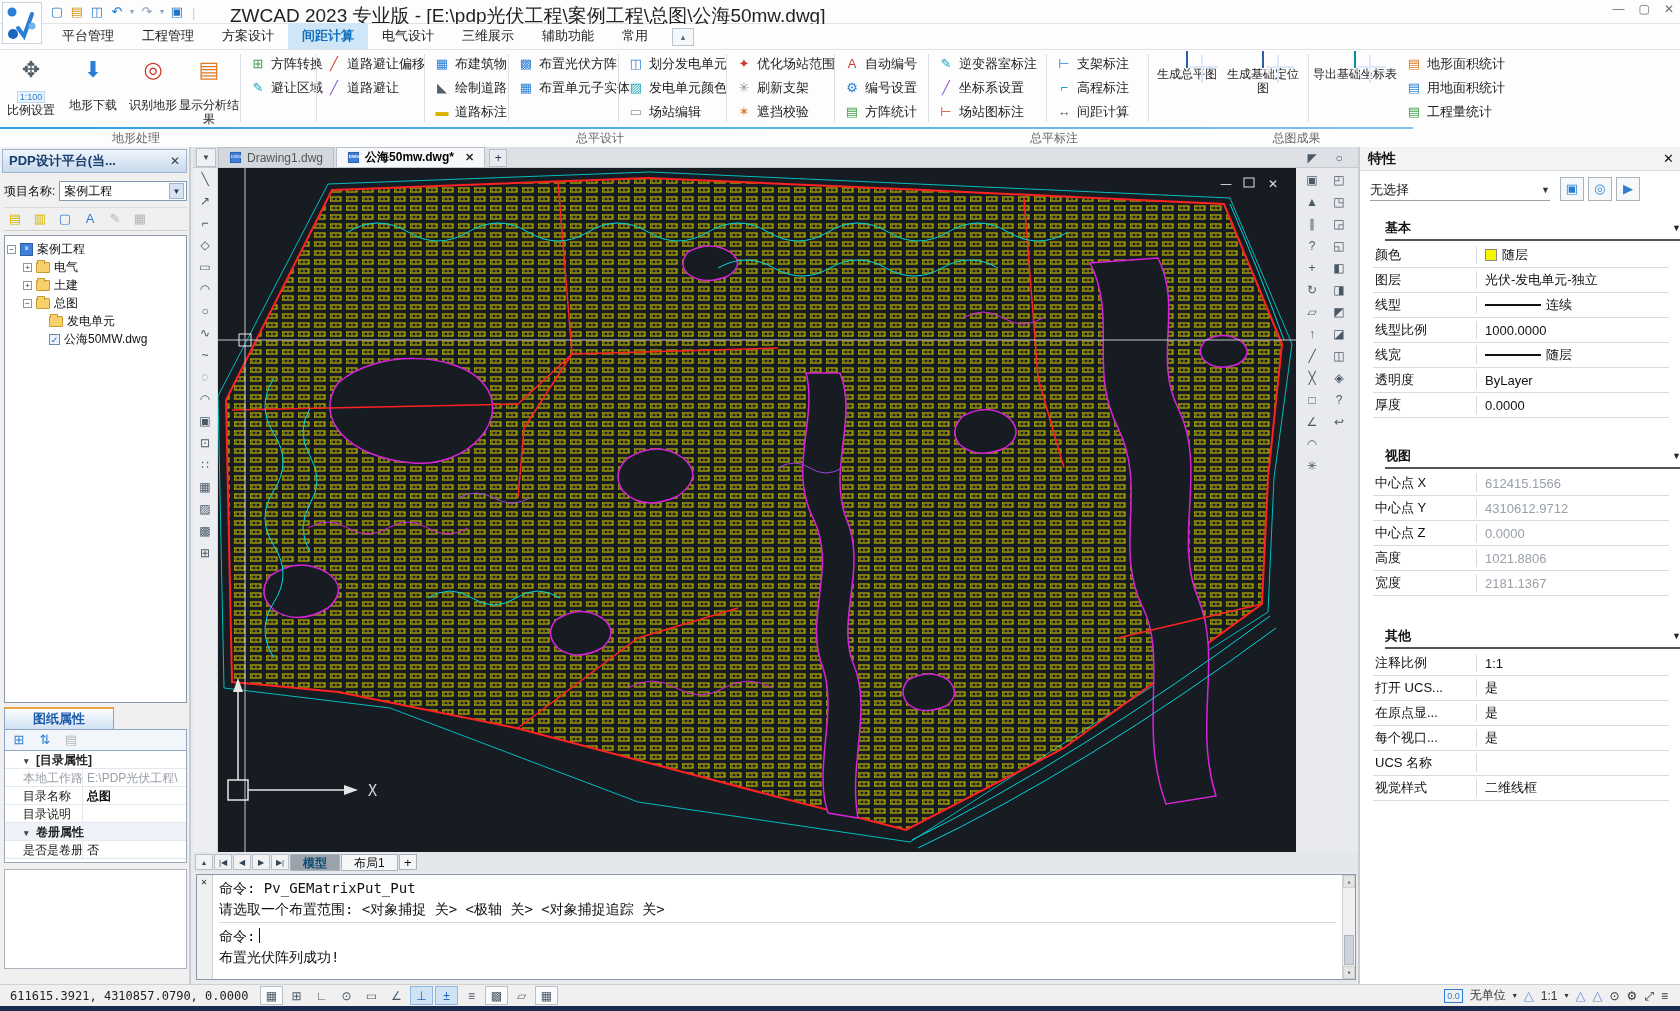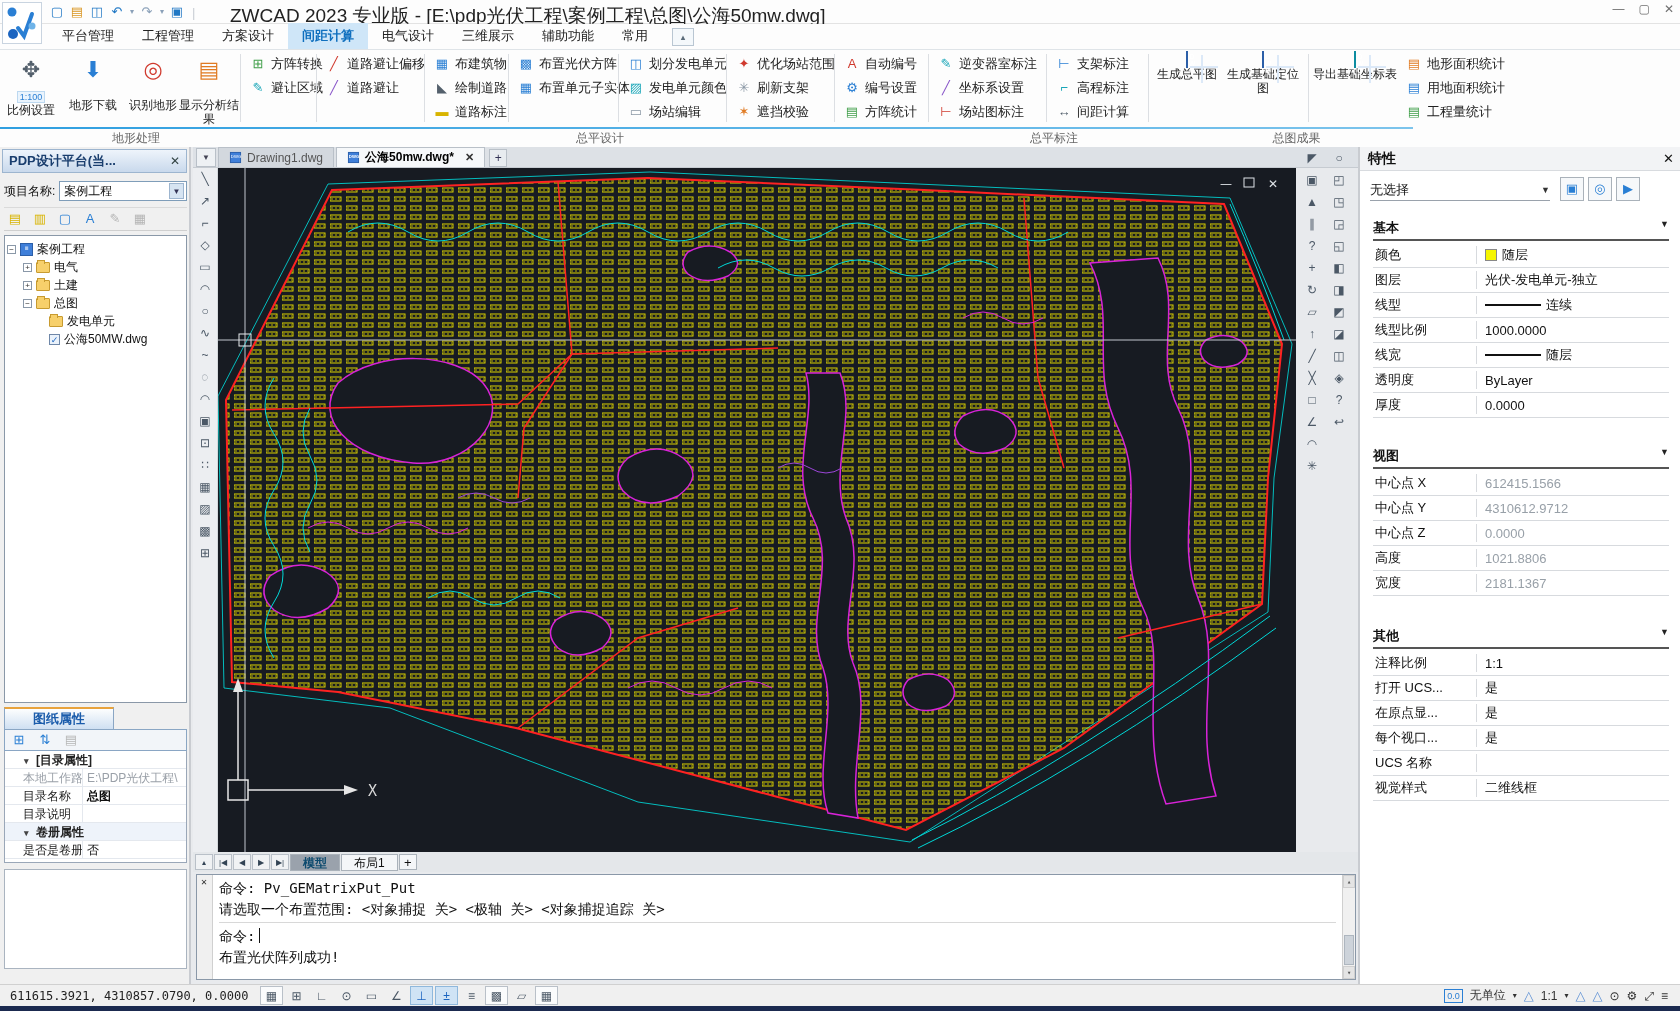--- a/index.html
+++ b/index.html
@@ -122,21 +122,21 @@
   #mod-col2 { left:1327px; top:2px; width:24px; display:flex; flex-direction:column; gap:3px; align-items:center; }
   .mtb { width:20px; height:19px; text-align:center; line-height:19px; font-size:12px; color:#4b5866; }
 
   
   #prop-panel { left:1358px; top:0; width:322px; height:837px; background:#fff; border-left:2px solid #c9ccd1; }
   #pp-head { left:0; top:0; width:322px; height:24px; background:#f2f3f5; border-bottom:1px solid #d8dbdf; display:flex; align-items:center; padding:0 8px; }
   #pp-head .t { font-weight:bold; font-size:14px; flex:1; }
   #pp-combo { left:10px; top:32px; width:180px; height:22px; border-bottom:1px solid #9aa2ac; display:flex; align-items:center; font-size:13px; }
   #pp-combo .arr { margin-left:auto; font-size:9px; color:#333; }
   .pp-btn { position:absolute; top:30px; width:24px; height:24px; border:1px solid #aab2ba; background:#f6f8fa; text-align:center; line-height:22px; color:#2a7fd4; font-size:13px; }
-  .sec-head { position:absolute; width:296px; left:13px; height:22px; border-bottom:2px solid #555; font-weight:bold; font-size:13px; display:flex; align-items:flex-start; padding-bottom:2px; }
+  .sec-head { position:absolute; width:296px; left:25px; height:22px; border-bottom:2px solid #555; font-weight:bold; font-size:13px; display:flex; align-items:center; padding-bottom:2px; }
   .sec-head .arr { margin-left:auto; font-size:9px; color:#222; }
   .grid { position:absolute; left:13px; width:296px; font-size:13px; }
   .grow { display:flex; height:25px; align-items:center; border-bottom:1px solid #d7dade; }
   .grow .gl { width:104px; border-right:1px solid #d7dade; padding-left:2px; white-space:nowrap; overflow:hidden; }
   .grow .gv { flex:1; padding-left:8px; white-space:nowrap; overflow:hidden; display:flex; align-items:center; gap:5px; }
   .gv.muted { color:#98a0a8; }
   .swatch { width:12px; height:12px; background:#f5f500; border:1px solid #888; flex:0 0 12px; }
   .lineseg { width:56px; height:0; border-top:2px solid #111; flex:0 0 56px; }
 
   

